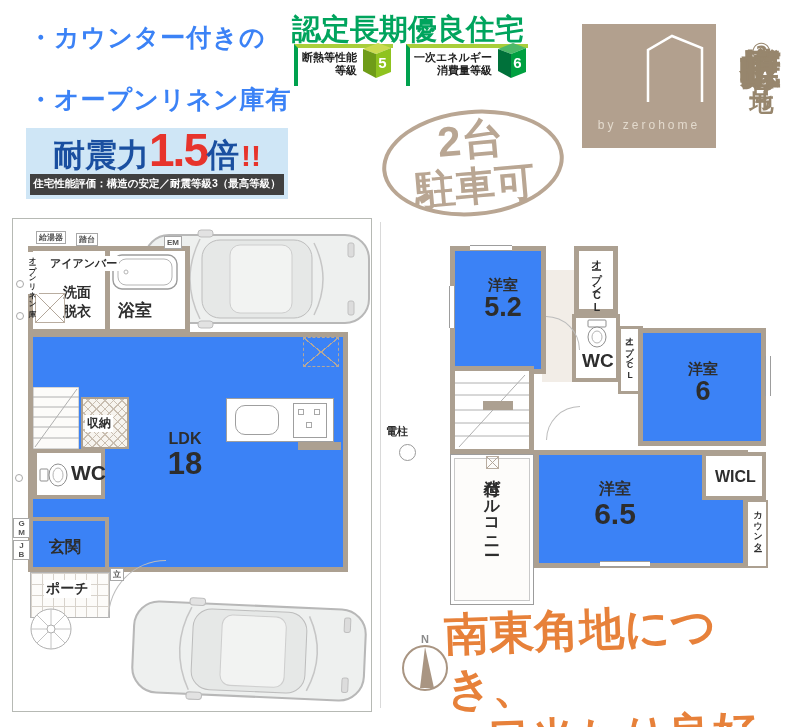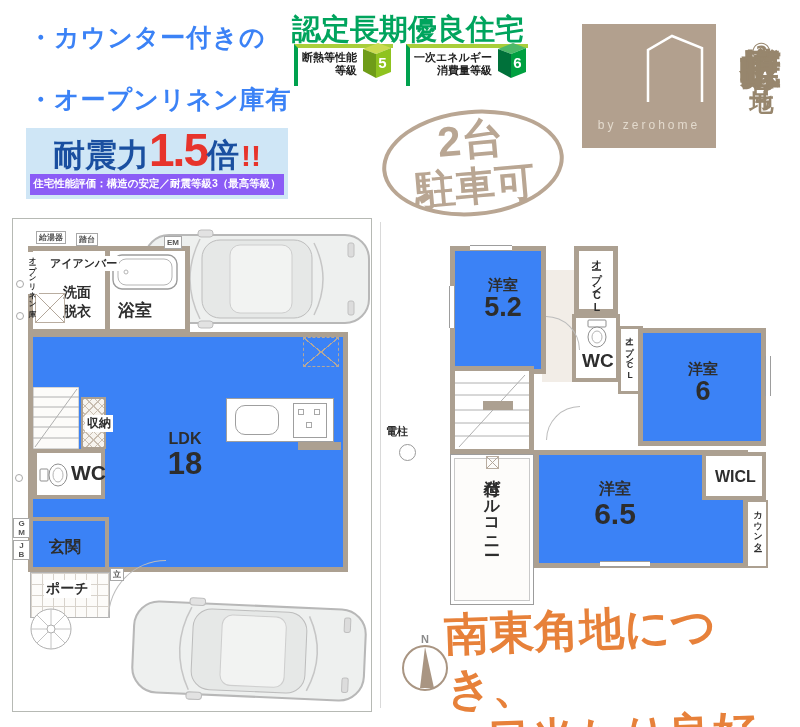--- a/index.html
+++ b/index.html
@@ -12,21 +12,21 @@
   .abs { position:absolute; }
   
   .bullet { position:absolute; font-size:25px; font-weight:900; color:#3b82f6; letter-spacing:1px; line-height:30px; }
   .bullet .ind { display:block; padding-left:36px; }
   .seismic { position:absolute; left:26px; top:128px; width:262px; height:71px; background:#cfe6f6;
              display:flex; flex-direction:column; align-items:center; justify-content:flex-end; }
   .seismic-main { display:flex; align-items:baseline; line-height:1; margin-bottom:1px; }
   .s-blue { color:#1a4fa0; font-size:32px; font-weight:900; }
   .s-red  { color:#e7342c; font-size:46px; font-weight:900; letter-spacing:-2px; }
   .s-red2 { color:#e7342c; font-size:30px; font-weight:900; margin-left:2px; }
-  .seismic-note { width:254px; margin:0 0 4px; background:#8b5cf6; color:#fff; font-size:10.5px;
+  .seismic-note { width:254px; margin:0 0 4px; background:#404040; color:#fff; font-size:10.5px;
                   font-weight:700; text-align:center; padding:3px 0 4px; }
   .cert-title { position:absolute; left:292px; top:10px; font-size:29px; font-weight:900;
                 color:#00a45d; letter-spacing:0px; }
   .badge { position:absolute; top:44px; display:flex; align-items:flex-start;
            border-top:4px solid #a9ce3a; border-left:4px solid #00a14e; padding:3px 0 0 4px; height:42px; }
   .badge-text { font-size:11px; font-weight:700; color:#222; text-align:right; line-height:13px; white-space:nowrap; }
   .badge-cube { margin:-10px 0 0 2px; flex:none; }
   .parking-oval { position:absolute; left:382px; top:110px; width:182px; height:106px;
                   border:4px solid #b9a693; border-radius:50%; transform:rotate(-5deg);
                   display:flex; flex-direction:column; align-items:center; justify-content:center;
@@ -186,21 +186,21 @@
     <div class="vtext rlabel chip" style="left:13px; top:34px; height:42px; font-size:7.5px; line-height:10px; letter-spacing:0;">オープンリネン庫</div>
 
     <div class="room" style="left:16px; top:114px; width:320px; height:240px;">
 
       <svg class="abs" style="left:0; top:50px;" width="46" height="62" viewBox="0 0 46 62">
         <rect x="0" y="0" width="46" height="62" fill="#fcfbf9" stroke="#b0b0b0" stroke-width="1"></rect>
         <path d="M0 10 H46 M0 20 H46 M0 30 H46 M0 40 H46 M0 51 H46" stroke="#b0b0b0" stroke-width="1" fill="none"></path>
         <path d="M2 60 L44 2" stroke="#b0b0b0" stroke-width="1"></path>
       </svg>
 
-      <div class="hatch abs" style="left:48px; top:60px; width:25px; height:52px; border:2px solid #aca091;">
+      <div class="hatch abs" style="left:48px; top:60px; width:48px; height:52px; border:2px solid #aca091;">
         <div class="rlabel chip" style="left:2px; top:16px; font-size:12px;">収納</div>
       </div>
 
       <div class="abs" style="left:0; top:112px; width:72px; height:50px; background:#fff; border:4px solid #aca091;">
         <svg class="abs" style="left:2px; top:7px;" width="30" height="28" viewBox="0 0 30 28">
           <rect x="1" y="9" width="8" height="12" rx="1" fill="#fff" stroke="#8f8f8f"></rect>
           <ellipse cx="19" cy="15" rx="9" ry="11" fill="#fff" stroke="#8f8f8f"></ellipse>
           <ellipse cx="19" cy="15" rx="5" ry="7" fill="none" stroke="#b5b5b5"></ellipse>
         </svg>
         <div class="rlabel" style="left:34px; top:8px; font-size:21px;">WC</div>

